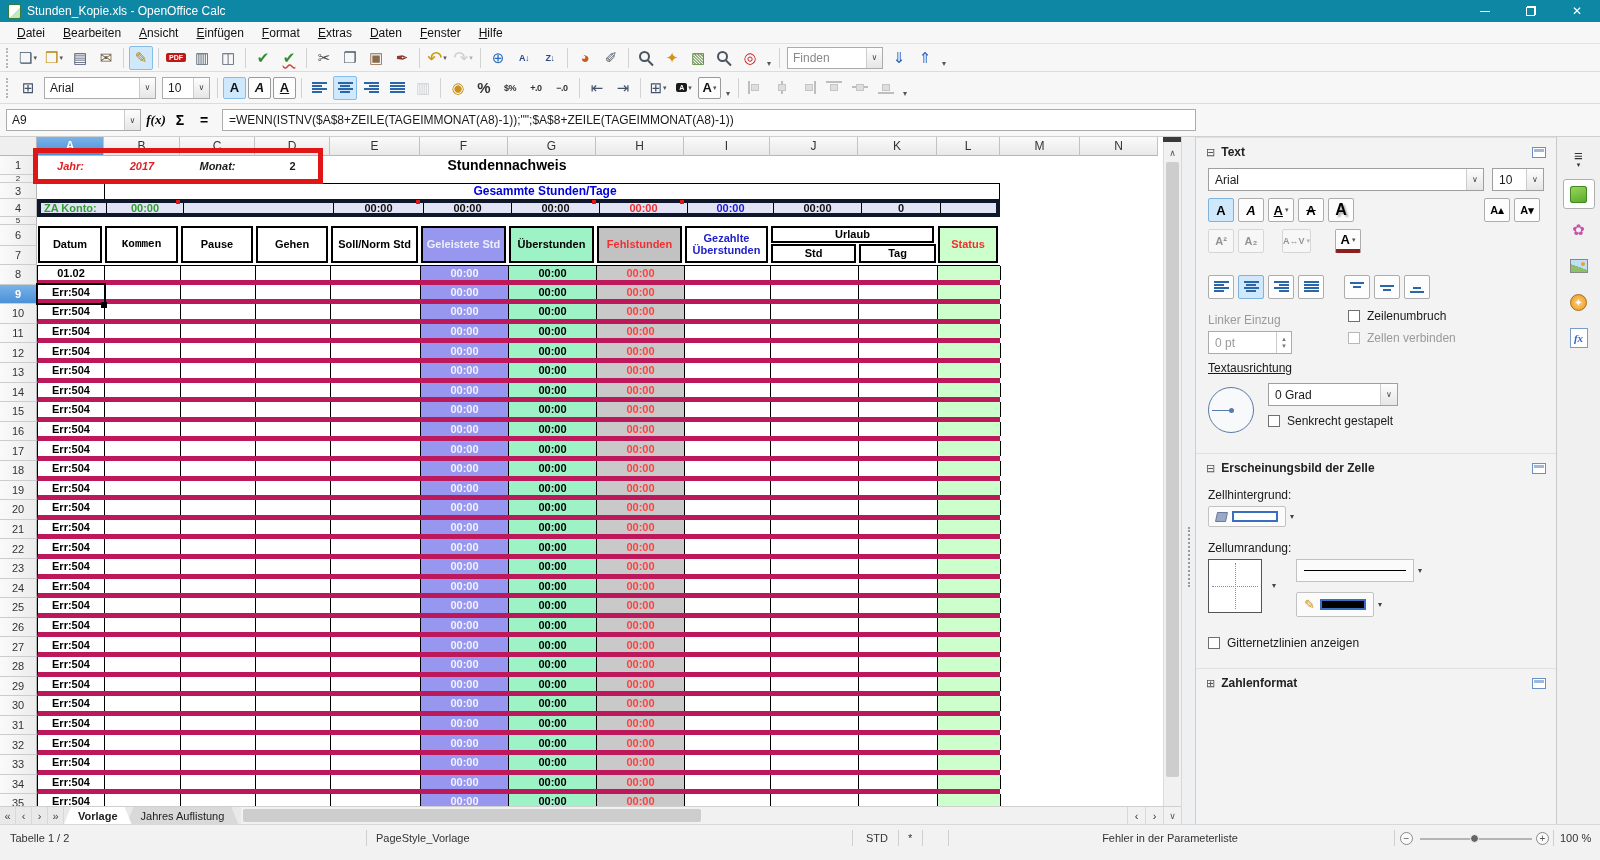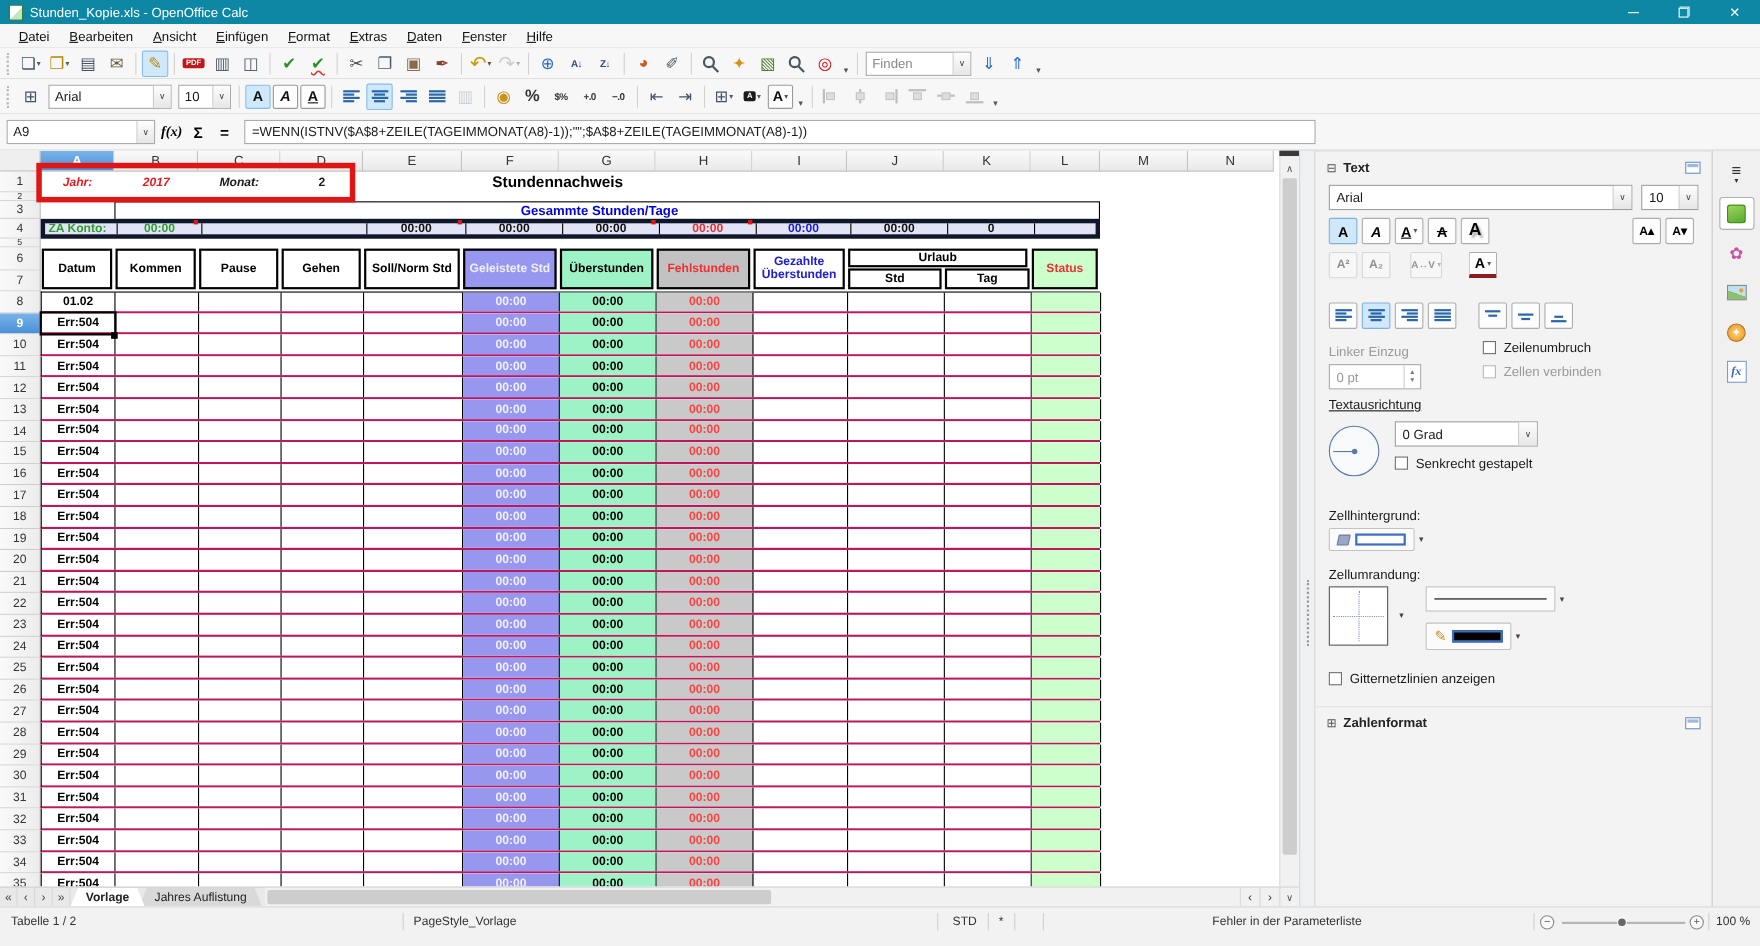--- a/index.html
+++ b/index.html
@@ -75,21 +75,21 @@
   .it{font-style:italic}
   .redtx{color:#e02020}
   .title{position:absolute;top:18px;left:330px;width:354px;height:20px;display:flex;align-items:center;justify-content:center;font-weight:bold;font-size:14px;color:#000}
   .r3box{position:absolute;left:104px;top:46px;width:896px;height:17px;border:1px solid #000}
   .subtitle{position:absolute;left:420px;top:46px;width:250px;height:16px;display:flex;align-items:center;justify-content:center;color:#0000d8;font-weight:bold;font-size:12px}
   .r4{position:absolute;left:37px;top:62px;width:963px;height:18px;background:#e3e3f6;border:4px solid #0f172a;display:flex;align-items:stretch;font-weight:bold;font-size:11px}
   .r4 span{display:flex;align-items:center;justify-content:center;border-right:1px solid #000;overflow:hidden}
   .r4 span:last-child{border-right:none}
   .cdot{position:absolute;top:63px;width:4px;height:4px;background:#e01616;z-index:3}
   .hbox{position:absolute;border:2px solid #000;display:flex;align-items:center;justify-content:center;text-align:center;font-weight:bold;font-size:11px;line-height:1.05;background:#fff}
-  .drow{position:absolute;left:37px;width:963px;display:flex;border-bottom:2px solid #be185d;border-left:1px solid #000;background:#fff}
+  .drow{position:absolute;left:37px;width:963px;display:flex;border-bottom:5px solid #be185d;border-left:1px solid #000;background:#fff}
   .drow span{display:flex;align-items:center;justify-content:center;border-right:1px solid #000;font-size:11px;font-weight:bold;overflow:hidden}
   .annot{position:absolute;left:33px;top:11px;width:290px;height:36px;border:5px solid #e01616;z-index:6}
   .selbox{position:absolute;left:36px;top:146px;width:70px;height:22px;border:2px solid #000;z-index:4}
   .selhandle{position:absolute;left:101px;top:165px;width:6px;height:6px;background:#000;z-index:5}
   .vsplit{position:absolute;left:1163px;top:0;width:18px;height:5px;background:#3a3a3a}
   .vscroll{position:absolute;left:1163px;top:5px;width:18px;height:664px;background:#f1f1f1;border-left:1px solid #dcdcdc}
   .vs-btn{position:absolute;left:0;width:17px;height:17px;display:flex;align-items:center;justify-content:center;font-size:9px;color:#555}
   .vs-up::before{content:"∧"}
   .vs-thumb{position:absolute;left:2px;top:20px;width:13px;height:615px;background:#cdcdcd;border-radius:2px}
 
@@ -954,21 +954,21 @@
         <span style="flex: 0 0 79px; color: rgb(16, 16, 16);">0</span>
         <span style="flex: 0 0 61px;"></span>
       </div>
     <div class="cdot" style="left:176px"></div>
     <div class="cdot" style="left:416px"></div>
     <div class="cdot" style="left:592px"></div>
     <div class="cdot" style="left:680px"></div>
 
     <div id="hdrboxes">
         <div class="hbox" style="left: 38px; top: 89px; width: 64px; height: 37px; background: rgb(255, 255, 255); color: rgb(0, 0, 0);">Datum</div>
-        <div class="hbox" style="left: 105px; top: 89px; width: 73px; height: 37px; background: rgb(255, 255, 255); color: rgb(0, 0, 0);">Kommen</div>
+        <div class="hbox" style="left: 105px; top: 89px; width: 73px; height: 37px; background: rgb(255, 255, 255); color: rgb(0, 0, 0); font-family: Liberation Mono, monospace;">Kommen</div>
         <div class="hbox" style="left: 181px; top: 89px; width: 72px; height: 37px; background: rgb(255, 255, 255); color: rgb(0, 0, 0);">Pause</div>
         <div class="hbox" style="left: 256px; top: 89px; width: 72px; height: 37px; background: rgb(255, 255, 255); color: rgb(0, 0, 0);">Gehen</div>
         <div class="hbox" style="left: 331px; top: 89px; width: 87px; height: 37px; background: rgb(255, 255, 255); color: rgb(0, 0, 0);">Soll/Norm Std</div>
         <div class="hbox" style="left: 421px; top: 89px; width: 85px; height: 37px; background: rgb(152, 151, 239); color: rgb(238, 238, 255);">Geleistete Std</div>
         <div class="hbox" style="left: 509px; top: 89px; width: 85px; height: 37px; background: rgb(157, 242, 198); color: rgb(0, 0, 0);">Überstunden</div>
         <div class="hbox" style="left: 597px; top: 89px; width: 85px; height: 37px; background: rgb(194, 194, 194); color: rgb(240, 48, 48);">Fehlstunden</div>
         <div class="hbox" style="left: 685px; top: 89px; width: 83px; height: 37px; background: rgb(255, 255, 255); color: rgb(32, 32, 204);">Gezahlte Überstunden</div>
         <div class="hbox" style="left: 771px; top: 89px; width: 163px; height: 17px; background: rgb(255, 255, 255); color: rgb(0, 0, 0);">Urlaub</div>
         <div class="hbox" style="left: 771px; top: 107px; width: 85px; height: 19px; background: rgb(255, 255, 255); color: rgb(0, 0, 0);">Std</div>
         <div class="hbox" style="left: 859px; top: 107px; width: 77px; height: 19px; background: rgb(255, 255, 255); color: rgb(0, 0, 0);">Tag</div>
@@ -1137,20 +1137,25 @@
           <span class="car">∨</span>
         </div>
         <div class="cbrow">
           <span class="cbx"></span>
           <span>Senkrecht gestapelt</span>
         </div>
       </div>
     </div>
   </div>
 
+  <div class="sec-h">
+    <span class="exp"></span>
+    <span>Erscheinungsbild der Zelle</span>
+    <span class="lnch"></span>
+  </div>
   <div class="sec-body">
     <div class="slabel">Zellhintergrund:</div>
     <div class="row">
       <span class="bigbtn">
         <span class="bucket"></span>
         <span class="swatch"></span>
       </span>
       <span class="caret2">▾</span>
     </div>
     <div class="slabel" style="margin-top:14px">Zellumrandung:</div>

